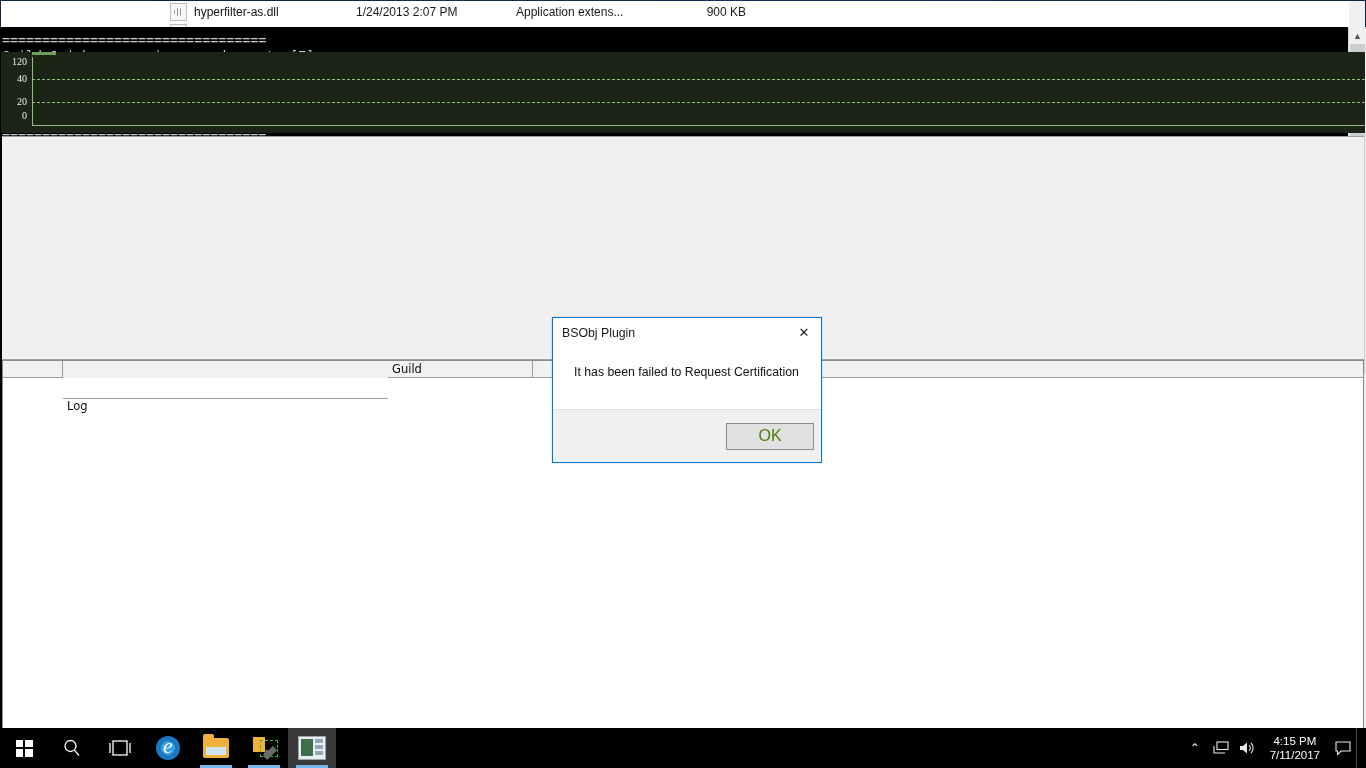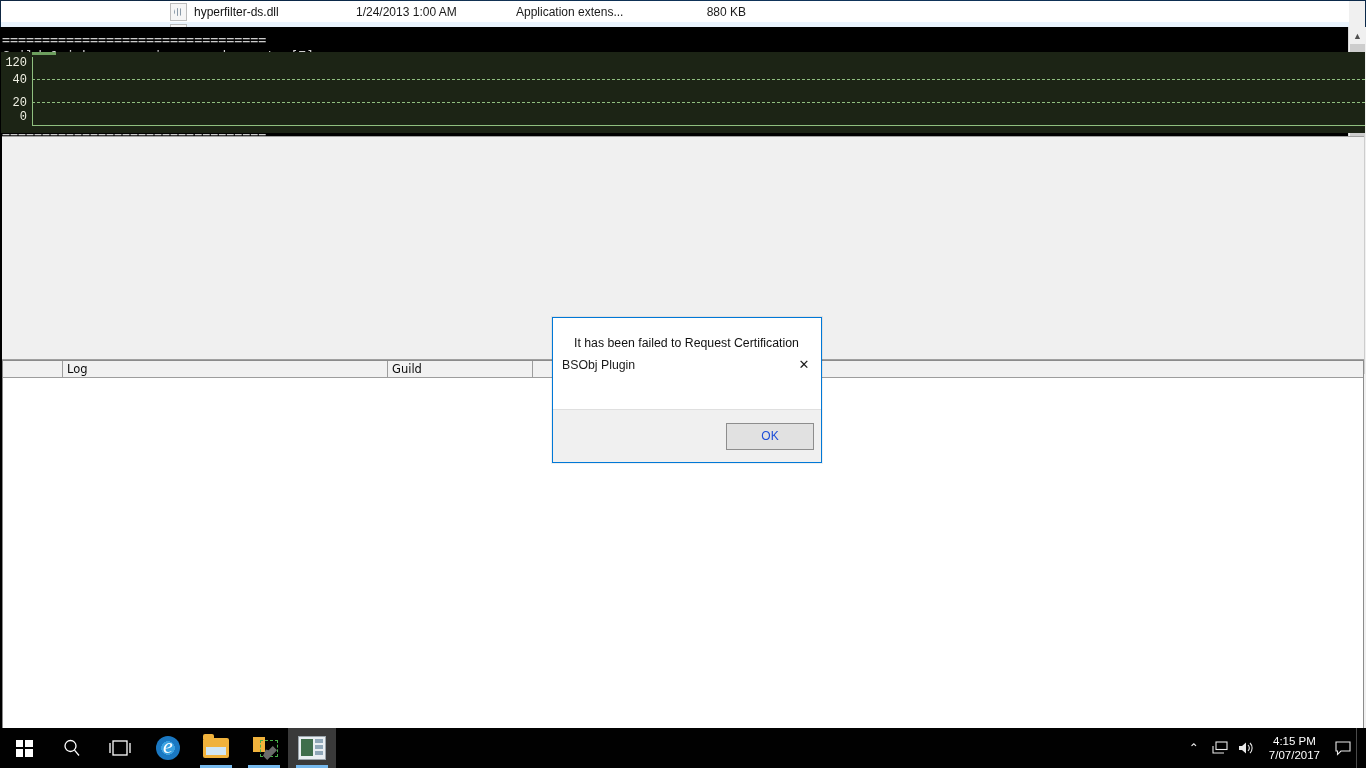--- a/index.html
+++ b/index.html
@@ -69,21 +69,21 @@
   
   #srv-win{left:773px;top:0;width:593px;height:492px;background:#fff;box-shadow:0 0 0 1px #767676;}
   #srv-title{height:30px;display:flex;align-items:center;background:#fff;}
   #srv-title .ico{width:16px;height:16px;margin:0 8px 0 10px;background:#f2f2f2;box-shadow:0 0 0 1px #9fa3a6;position:relative;}
   #srv-title .ico:before{content:"";position:absolute;left:1px;top:1px;width:5px;height:14px;background:#2f2f2f;}
   #srv-title .ico:after{content:"";position:absolute;left:7px;top:1px;width:8px;height:14px;background:#2f8b57;}
   #srv-title .cap{font-size:12.5px;color:#3b3b3b;flex:1;}
   .wbtn{width:46px;height:30px;display:flex;align-items:center;justify-content:center;color:#2b2b2b;font-size:12px;}
   #srv-menu{height:22px;display:flex;align-items:center;gap:18px;padding-left:9px;font-size:12.5px;color:#1d1d1d;background:#fff;}
   #srv-graph{position:absolute;left:1px;top:52px;right:1px;height:81px;background:#1c2415;overflow:hidden;}
-  #srv-graph .ylab{position:absolute;color:#f0f0e4;font-size:12px;font-family:Liberation Mono, monospace;
+  #srv-graph .ylab{position:absolute;color:#f0f0e4;font-size:10px;font-family:Liberation Serif, serif;
      text-align:right;width:24px;left:2px;}
   #srv-graph .axis-v{position:absolute;left:31px;top:5px;bottom:7px;width:1px;background:#8fbf7f;}
   #srv-graph .axis-h{position:absolute;left:31px;right:0;bottom:7px;height:1px;background:#8fbf7f;}
   #srv-graph .grid{position:absolute;left:31px;right:0;height:0;border-top:1px dashed #8fbf7f;}
   #srv-graph .tabtip{position:absolute;left:31px;top:0;width:24px;height:3px;background:#6d9f5e;}
   #srv-mid{position:absolute;left:2px;top:136px;right:2px;height:222px;background:#f0f0f0;
      border-top:1px solid #a0a0a0;border-bottom:1px solid #a0a0a0;}
   #srv-list{position:absolute;left:2px;top:360px;right:2px;bottom:3px;background:#fff;border:1px solid #8b8b8b;}
   #srv-lhead{display:flex;height:17px;background:#f1f1f1;}
   #srv-lhead .col{border-right:1px solid #9d9d9d;border-bottom:1px solid #9d9d9d;
@@ -111,21 +111,21 @@
   #exp-scroll .dn{position:absolute;bottom:0;left:0;right:0;height:16px;display:flex;align-items:center;justify-content:center;font-size:9px;color:#5a5a5a;}
   
   #dlg{position:absolute;left:552px;top:317px;width:268px;height:144px;background:#fff;border:1px solid #0078d7;
      box-shadow:0 0 0 1px rgba(0,0,0,.06);}
   #dlg-title{height:29px;display:flex;align-items:center;justify-content:space-between;padding-left:9px;}
   #dlg-title .t{font-size:12.3px;color:#1a1a1a;}
   #dlg-x{width:34px;height:28px;display:flex;align-items:center;justify-content:center;font-size:13px;color:#1a1a1a;}
   #dlg-msg{font-size:12.3px;color:#111;padding:18px 0 0 21px;}
   #dlg-foot{position:absolute;left:0;right:0;bottom:0;height:52px;background:#f0f0f0;border-top:1px solid #dfdfdf;
      display:flex;align-items:center;justify-content:flex-end;padding-right:7px;}
-  #dlg-ok{width:86px;height:25px;background:#e1e1e1;border:1px solid #8d8d8d;font-size:12px;color:#1d4ed8;
+  #dlg-ok{width:86px;height:25px;background:#e1e1e1;border:1px solid #8d8d8d;font-size:16px;color:#4d7c0f;
      display:flex;align-items:center;justify-content:center;}
   
   #taskbar{position:absolute;left:0;bottom:0;width:1366px;height:40px;background:#010101;display:flex;align-items:center;}
   #start{width:48px;height:40px;display:flex;align-items:center;justify-content:center;}
   .winlogo{width:17px;height:17px;display:grid;grid-template-columns:1fr 1fr;grid-template-rows:1fr 1fr;gap:2px;}
   .winlogo i{background:#fff;display:block;}
   .tbtn{width:48px;height:40px;display:flex;align-items:center;justify-content:center;position:relative;}
   .tbtn.run:after{content:"";position:absolute;left:8px;right:8px;bottom:0;height:3px;background:#76b9ed;}
   .tbtn.active{background:#3a3a3a;}
   #tray{margin-left:auto;display:flex;align-items:center;height:40px;color:#fff;}
@@ -196,20 +196,29 @@
     <div class="tile"></div>
       <div class="qglyph">Q</div>
       <div class="shortcut-arrow"></div>
   </div>
   <span class="lbl">EC2</span>
   <span class="lbl">Feedback</span>
 </div>
 
 <div id="exp-win">
   <div id="exp-list">
+    <div class="exrow">
+      <div class="nm">
+        <span class="dllicon"></span>
+        <span>hyperfilter-as.dll</span>
+      </div>
+      <div class="dt">1/24/2013 2:07 PM</div>
+      <div class="ty">Application extens...</div>
+      <div class="sz">900 KB</div>
+    </div>
     <div class="exrow">
       <div class="nm">
         <span class="dllicon"></span>
         <span>hyperfilter-ds.dll</span>
       </div>
       <div class="dt">1/24/2013 1:00 AM</div>
       <div class="ty">Application extens...</div>
       <div class="sz">880 KB</div>
     </div>
     <div class="exrow sel">
@@ -318,33 +327,33 @@
     <span class="axis-h"></span>
     <span class="grid" style="top:27px;"></span>
     <span class="grid" style="top:50px;"></span>
   </div>
 
   <div id="srv-mid"></div>
 
   <div id="srv-list">
     <div id="srv-lhead">
       <div class="col" style="width:60px;"></div>
-      <div class="col" style="width:325px;">Log</div>
+      <div class="col" style="width:325px;margin-top:37px;">Log</div>
       <div class="col" style="width:145px;">Guild</div>
       <div class="col" style="flex:1;border-right:none;"></div>
     </div>
   </div>
 </div>
 
 <div id="dlg">
-  <div id="dlg-msg">It has been failed to Request Certification</div>
   <div id="dlg-title">
     <span class="t">BSObj Plugin</span>
     <span id="dlg-x">✕</span>
   </div>
+  <div id="dlg-msg">It has been failed to Request Certification</div>
   <div id="dlg-foot">
     <div id="dlg-ok">OK</div>
   </div>
 </div>
 
 <div id="taskbar">
   <div id="start">
     <span class="winlogo">
         <i></i>
         <i></i>
@@ -392,21 +401,21 @@
     </span>
     <span class="trayi">
       <svg width="16" height="14" viewBox="0 0 16 14">
         <path d="M1 5 H4 L8 1.5 V12.5 L4 9 H1 Z" fill="#e9e9e9"></path>
         <path d="M10 4 A4.5 4.5 0 0 1 10 10" fill="none" stroke="#e9e9e9" stroke-width="1.1"></path>
         <path d="M12 2 A7 7 0 0 1 12 12" fill="none" stroke="#e9e9e9" stroke-width="1.1"></path>
       </svg>
     </span>
     <div id="clock">
       <span>4:15 PM</span>
-      <span>7/07/2017</span>
+      <span>7/11/2017</span>
     </div>
     <span class="trayi">
       <svg width="16" height="15" viewBox="0 0 16 15">
         <path d="M1 1 H15 V10 H6 L2.5 13.5 V10 H1 Z" fill="none" stroke="#e9e9e9" stroke-width="1.1"></path>
       </svg>
     </span>
     <div id="showdesk"></div>
   </div>
 </div>
 

